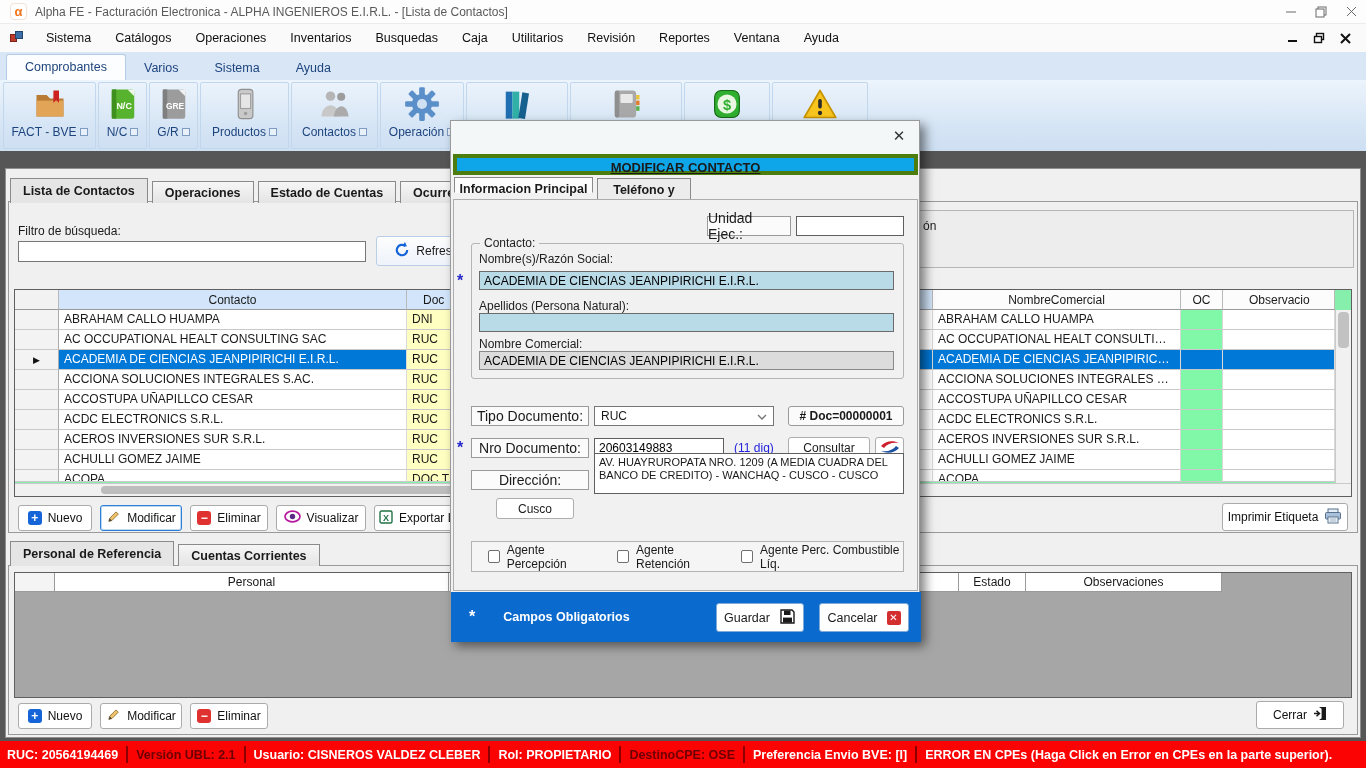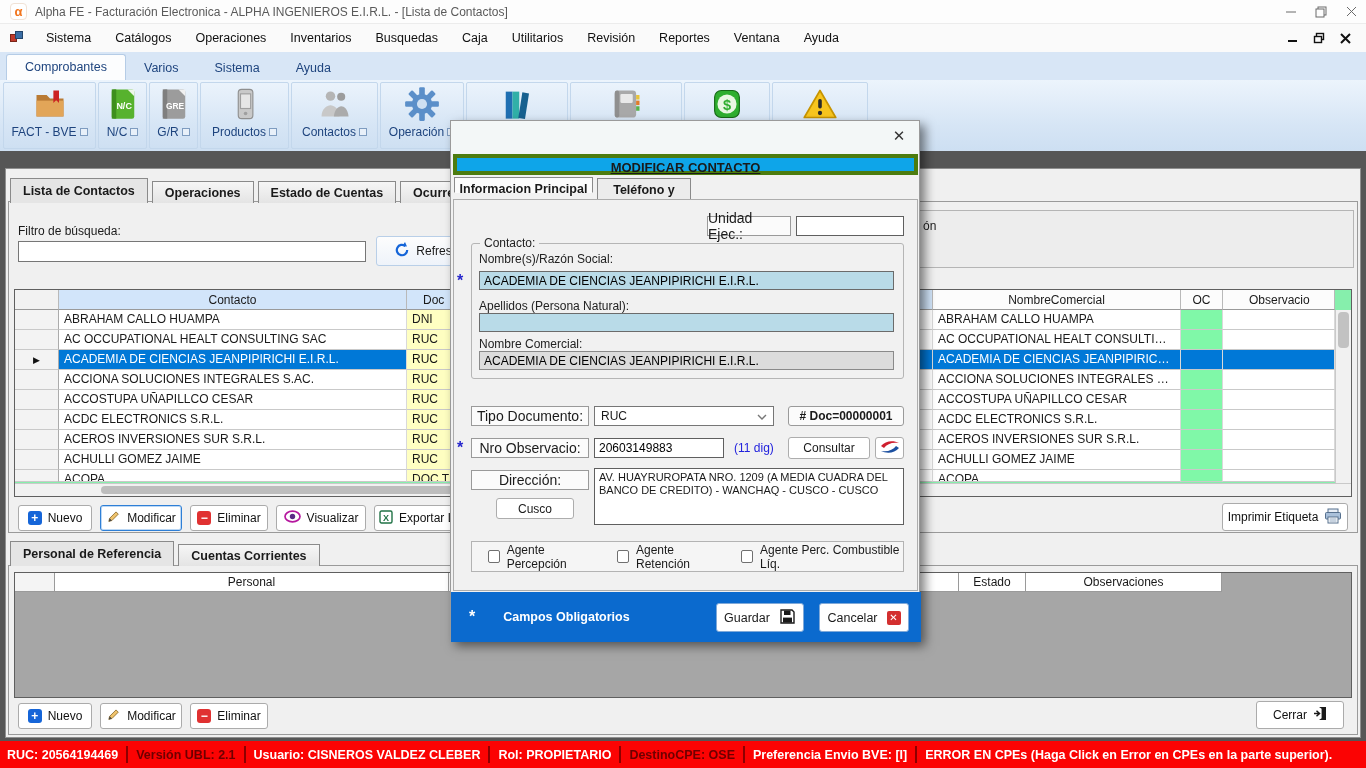--- a/index.html
+++ b/index.html
@@ -588,33 +588,33 @@
     <div class="boxlabel" style="left:20px;top:285px;width:118px;height:20px;">Tipo Documento:</div>
     <div class="dselect" style="left:143px;top:285px;width:180px;height:20px;">
       <span>RUC</span>
       <span><svg width="10" height="6">
             <path d="M1 1l4 4 4-4" stroke="#777" fill="none" stroke-width="1.4"></path>
           </svg></span>
     </div>
     <div class="boxlabel" style="left:337px;top:285px;width:116px;height:20px;border-radius:3px;font-weight:bold;font-size:12px;"># Doc=00000001</div>
 
     <div class="req" style="left:6px;top:318px;">*</div>
-    <div class="boxlabel" style="left:20px;top:317px;width:118px;height:20px;">Nro Observacio:</div>
+    <div class="boxlabel" style="left:20px;top:317px;width:118px;height:20px;">Nro Documento:</div>
     <input class="dinput" style="left: 143px; top: 317px; width: 130px; height: 20px;" value="20603149883">
     <div class="hint" style="left:283px;top:320px;">(11 dig)</div>
     <div class="dbtn" style="left:337px;top:316px;width:82px;height:22px;">Consultar</div>
     <div class="dbtn" style="left:424px;top:316px;width:29px;height:22px;">
         <span><svg width="20" height="14" viewBox="0 0 20 14">
             <path d="M1 6C5 1 13 0 19 3 12 2 7 4 4 8z" fill="#cf1f2f"></path>
             <path d="M19 8c-4 5-12 6-18 3 7 1 12-1 15-5z" fill="#1b4fa0"></path>
           </svg></span>
       </div>
 
     <div class="boxlabel" style="left:20px;top:349px;width:118px;height:20px;">Dirección:</div>
-    <div class="dtextarea" style="left:143px;top:347px;width:310px;height:57px;">AV. HUAYRUROPATA NRO. 1209 (A MEDIA CUADRA DEL BANCO DE CREDITO) - WANCHAQ - CUSCO - CUSCO</div>
+    <div class="dtextarea" style="left:143px;top:332px;width:310px;height:41px;">AV. HUAYRUROPATA NRO. 1209 (A MEDIA CUADRA DEL BANCO DE CREDITO) - WANCHAQ - CUSCO - CUSCO</div>
     <div class="dbtn" style="left:45px;top:377px;width:78px;height:21px;">Cusco</div>
 
     <div class="cbstrip">
         <span class="cbitem">
           <span class="cb"></span>
           <span>Agente Percepción</span>
         </span>
         <span class="cbitem">
           <span class="cb"></span>
           <span>Agente Retención</span>

